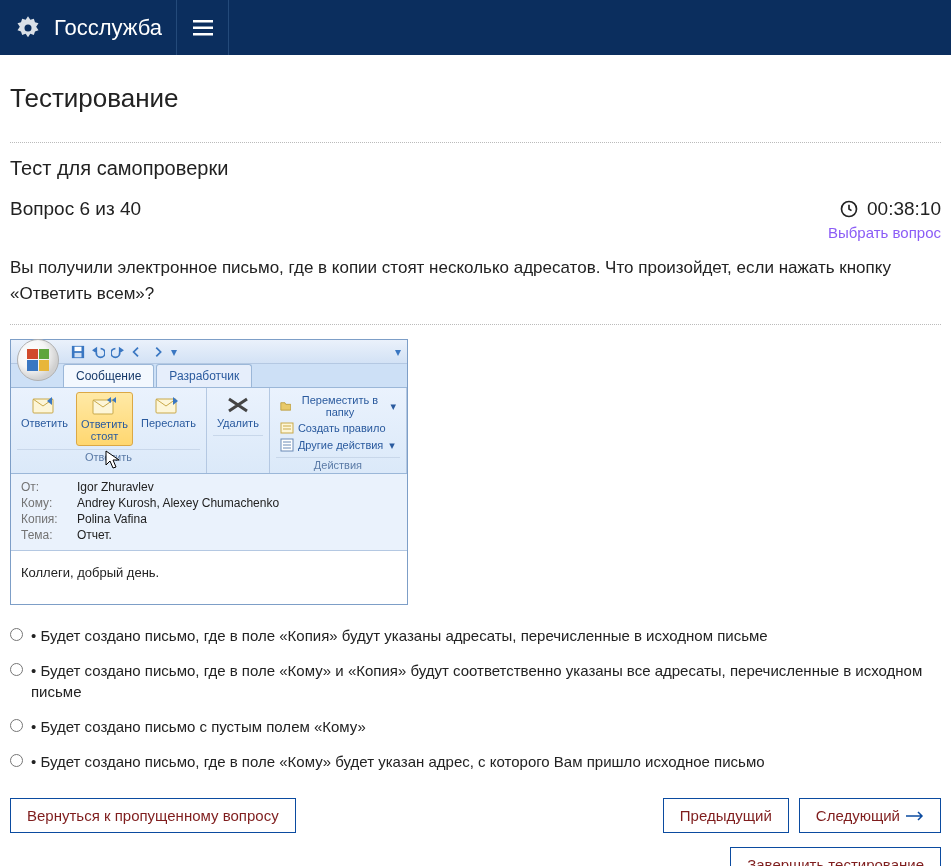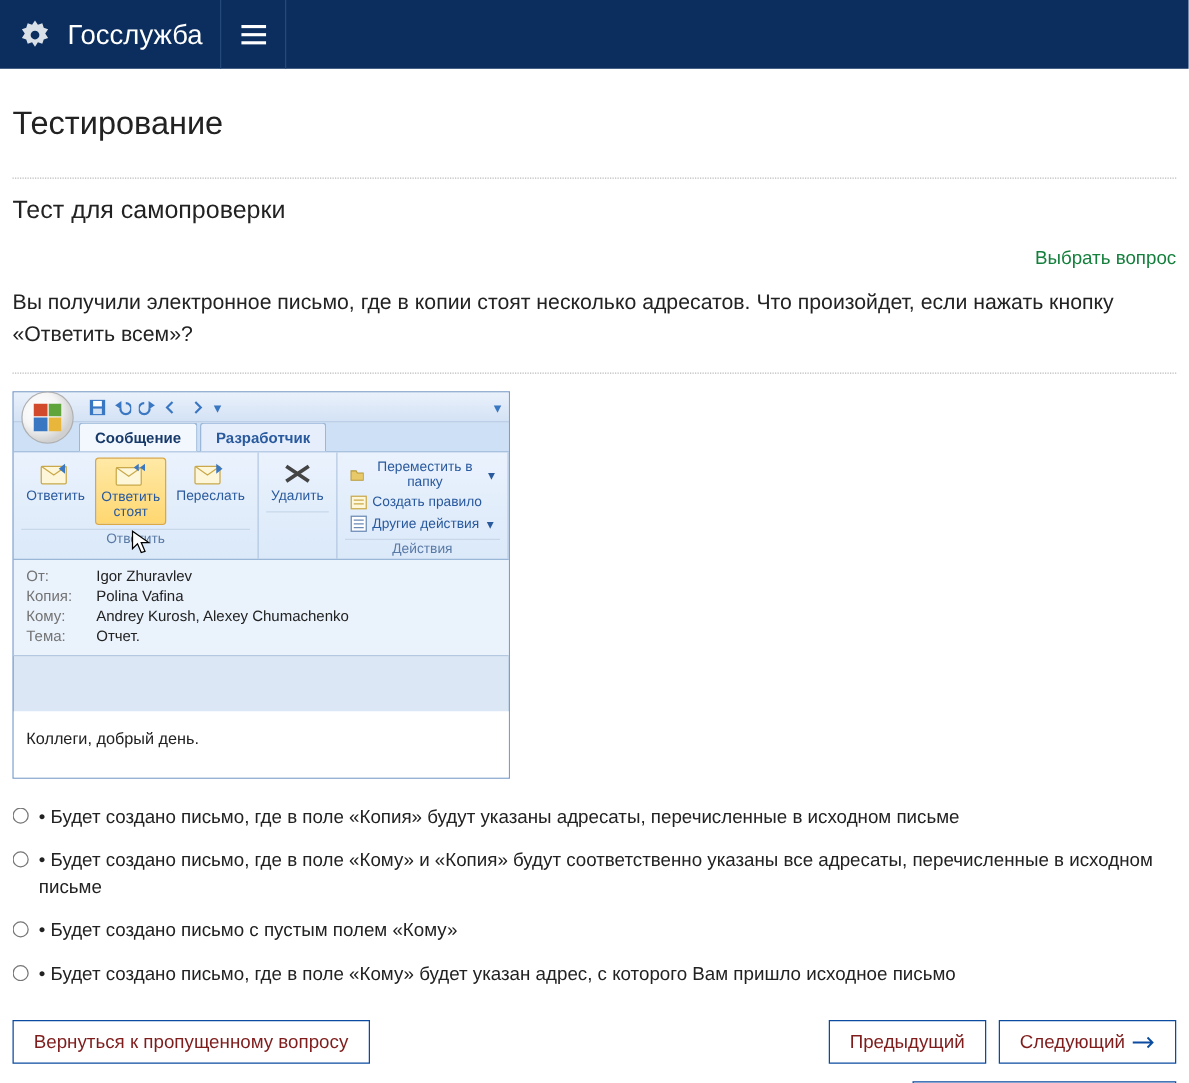--- a/index.html
+++ b/index.html
@@ -10,49 +10,49 @@
   .brand { font-size: 22px; font-weight: 400; }
   .burger { width: 52px; height: 55px; display: flex; align-items: center; justify-content: center; border-right: 1px solid #244a7a; cursor: pointer; }
   .content { padding: 10px 10px 20px 10px; }
   h1.page-title { font-size: 26px; font-weight: 400; margin: 18px 0 28px 0; }
   .dotted-sep { border: none; border-top: 1px dotted #bbb; margin: 6px 0 14px 0; }
   h2.test-title { font-size: 20px; font-weight: 400; margin-bottom: 18px; }
   .qrow { display: flex; justify-content: space-between; align-items: center; margin-bottom: 4px; }
   .qnum { font-size: 19px; }
   .timer { display: flex; align-items: center; gap: 8px; font-size: 19px; }
   .select-q { text-align: right; margin-bottom: 14px; }
-  .select-q a { color: #15803d; text-decoration: none; font-size: 15px; margin-left: 48px; }
+  .select-q a { color: #8b5cf6; text-decoration: none; font-size: 15px; margin-left: 48px; }
   .question-text { font-size: 17px; line-height: 1.5; margin-bottom: 18px; }
   .dotted-sep2 { border: none; border-top: 1px dotted #bbb; margin: 10px 0 14px 0; }
 
   
   .outlook { width: 398px; border: 1px solid #7d9ec7; font-size: 12px; background: #dbe7f5; }
   .qat { height: 24px; display: flex; align-items: center; padding: 0 6px; gap: 6px; background: linear-gradient(#eaf1fb, #d3e2f5); border-bottom: 1px solid #b4c8e2; }
   .office-orb { width: 42px; height: 42px; border-radius: 50%; background: radial-gradient(circle at 35% 35%, #fff, #f5f5f5 40%, #d0d0d0 70%); border: 1px solid #b0b0b0; position: relative; top: 8px; margin-right: 6px; display: flex; align-items: center; justify-content: center; }
   .office-orb-inner { width: 22px; height: 22px; display: grid; grid-template-columns: 1fr 1fr; grid-template-rows: 1fr 1fr; gap: 1px; }
   .oo-r { background: #d14a2b; } .oo-g { background: #5fa53c; } .oo-b { background: #3a77c2; } .oo-y { background: #e8b63a; }
-  .tabs { display: flex; background: #cde0f6; padding-left: 52px; height: 24px; align-items: flex-end; border-bottom: 1px solid #9bb7d8; font-weight: bold; }
+  .tabs { display: flex; background: #cde0f6; padding-left: 52px; height: 24px; align-items: flex-end; border-bottom: 1px solid #9bb7d8; }
   .tab { padding: 4px 12px; border: 1px solid #9bb7d8; border-bottom: none; background: #e6eefb; color: #2a5a9e; margin-right: 2px; border-radius: 3px 3px 0 0; font-size: 12px; }
   .tab.active { background: #f3f8fe; color: #173a6a; }
   .ribbon { display: flex; background: linear-gradient(#eaf2fd, #dbe9f9); border-bottom: 1px solid #9bb7d8; }
   .ribbon-group { border-right: 1px solid #b4c8e2; padding: 4px 6px 2px 6px; text-align: center; }
   .rg-buttons { display: flex; gap: 4px; }
   .rg-btn { display: flex; flex-direction: column; align-items: center; padding: 3px 4px; color: #2a5a9e; cursor: default; min-width: 46px; }
   .rg-btn.highlighted { background: linear-gradient(#ffe9a6, #ffd770); border: 1px solid #dba845; border-radius: 3px; }
   .rg-btn .icon { width: 26px; height: 20px; margin-bottom: 2px; }
   .rg-label { font-size: 11px; line-height: 1.1; }
   .rg-title { font-size: 11px; color: #5a7aa6; margin-top: 3px; border-top: 1px solid #c8d7ea; padding-top: 1px; }
   .actions-list { display: flex; flex-direction: column; align-items: flex-start; gap: 3px; padding: 2px 4px; }
   .action-item { display: flex; align-items: center; gap: 4px; color: #2a5a9e; font-size: 11px; }
   .action-item .mini-icon { width: 14px; height: 14px; }
   .msg-headers { background: #eaf2fc; padding: 6px 10px; font-size: 12px; border-bottom: 1px solid #b4c8e2; }
   .hrow { display: flex; margin-bottom: 2px; }
   .hlabel { width: 56px; color: #737373; }
   .hval { color: #222; }
-  .msg-body { background: #fff; padding: 14px 10px 24px 10px; font-size: 13px; margin-top: 44px; }
+  .msg-body { background: #fff; padding: 14px 10px 24px 10px; font-size: 13px; }
 
   .answers { margin-top: 20px; }
   .answer { display: flex; align-items: flex-start; gap: 8px; margin-bottom: 14px; font-size: 15px; line-height: 1.4; }
   .answer input { margin-top: 3px; }
 
   .nav-buttons { display: flex; justify-content: space-between; margin-top: 26px; }
   .btn-outline { border: 1px solid #0b4ba0; color: #7f1d1d; background: #fff; padding: 8px 16px; font-size: 15px; cursor: pointer; display: inline-flex; align-items: center; gap: 6px; }
   .right-group { display: flex; gap: 10px; }
   .finish-row { display: flex; justify-content: flex-end; margin-top: 14px; }
   .cursor-overlay { position: relative; }
@@ -76,20 +76,30 @@
         <rect y="13" width="20" height="2.5" fill="#fff"></rect>
     </svg>
   </div>
 </div>
 
 <div class="content">
   <h1 class="page-title">Тестирование</h1>
   <hr class="dotted-sep">
   <h2 class="test-title">Тест для самопроверки</h2>
 
+  <div class="qrow">
+    <div class="qnum">Вопрос 6 из 40</div>
+    <div class="timer">
+      <svg width="20" height="20" viewBox="0 0 24 24" fill="none" stroke="#222" stroke-width="2">
+        <circle cx="12" cy="12" r="9"></circle>
+          <path d="M12 7v5l3 2"></path>
+      </svg>
+      <span>00:38:10</span>
+    </div>
+  </div>
   <div class="select-q"><a href="#">Выбрать вопрос</a></div>
 
   <div class="question-text">Вы получили электронное письмо, где в копии стоят несколько адресатов. Что произойдет, если нажать кнопку «Ответить всем»?</div>
   <hr class="dotted-sep2">
 
   <div class="outlook">
     <div class="qat">
       <div class="office-orb">
         <div class="office-orb-inner">
             <div class="oo-r"></div>
@@ -198,26 +208,26 @@
       <svg class="cursor-svg" viewBox="0 0 16 20">
           <path d="M1 1l0 14 4-4 3 7 3-1-3-7 6 0z" fill="#fff" stroke="#000" stroke-width="1"></path>
         </svg>
     </div>
     <div class="msg-headers">
       <div class="hrow">
           <div class="hlabel">От:</div>
           <div class="hval">Igor Zhuravlev</div>
         </div>
       <div class="hrow">
+          <div class="hlabel">Кому:</div>
+          <div class="hval">Andrey Kurosh, Alexey Chumachenko</div>
+        </div>
+      <div class="hrow">
           <div class="hlabel">Копия:</div>
           <div class="hval">Polina Vafina</div>
-        </div>
-      <div class="hrow">
-          <div class="hlabel">Кому:</div>
-          <div class="hval">Andrey Kurosh, Alexey Chumachenko</div>
         </div>
       <div class="hrow">
           <div class="hlabel">Тема:</div>
           <div class="hval">Отчет.</div>
         </div>
     </div>
     <div class="msg-body">Коллеги, добрый день.</div>
   </div>
 
   <div class="answers">

